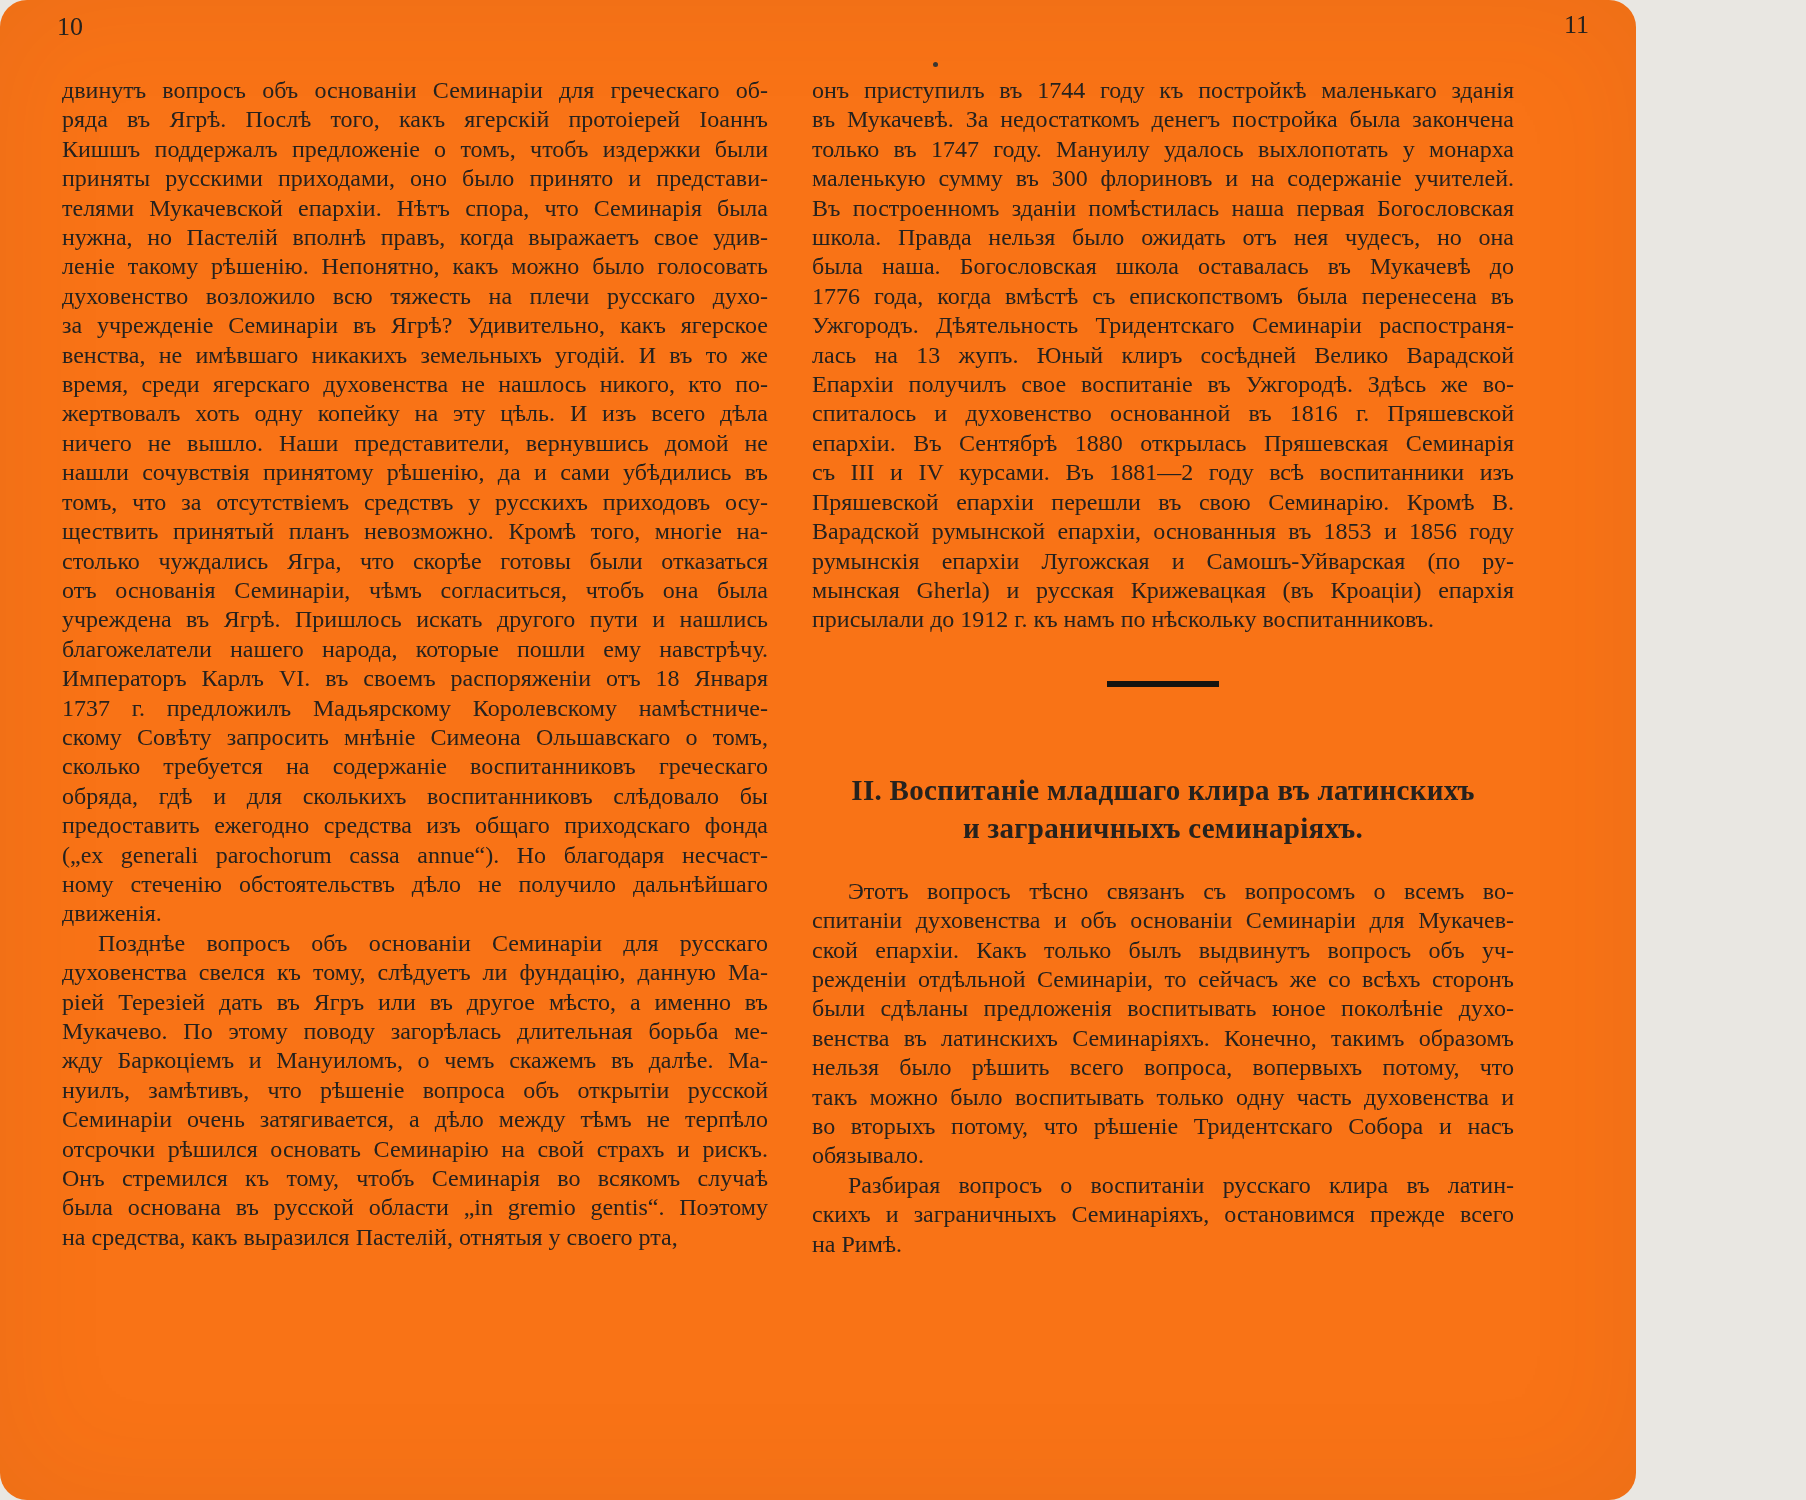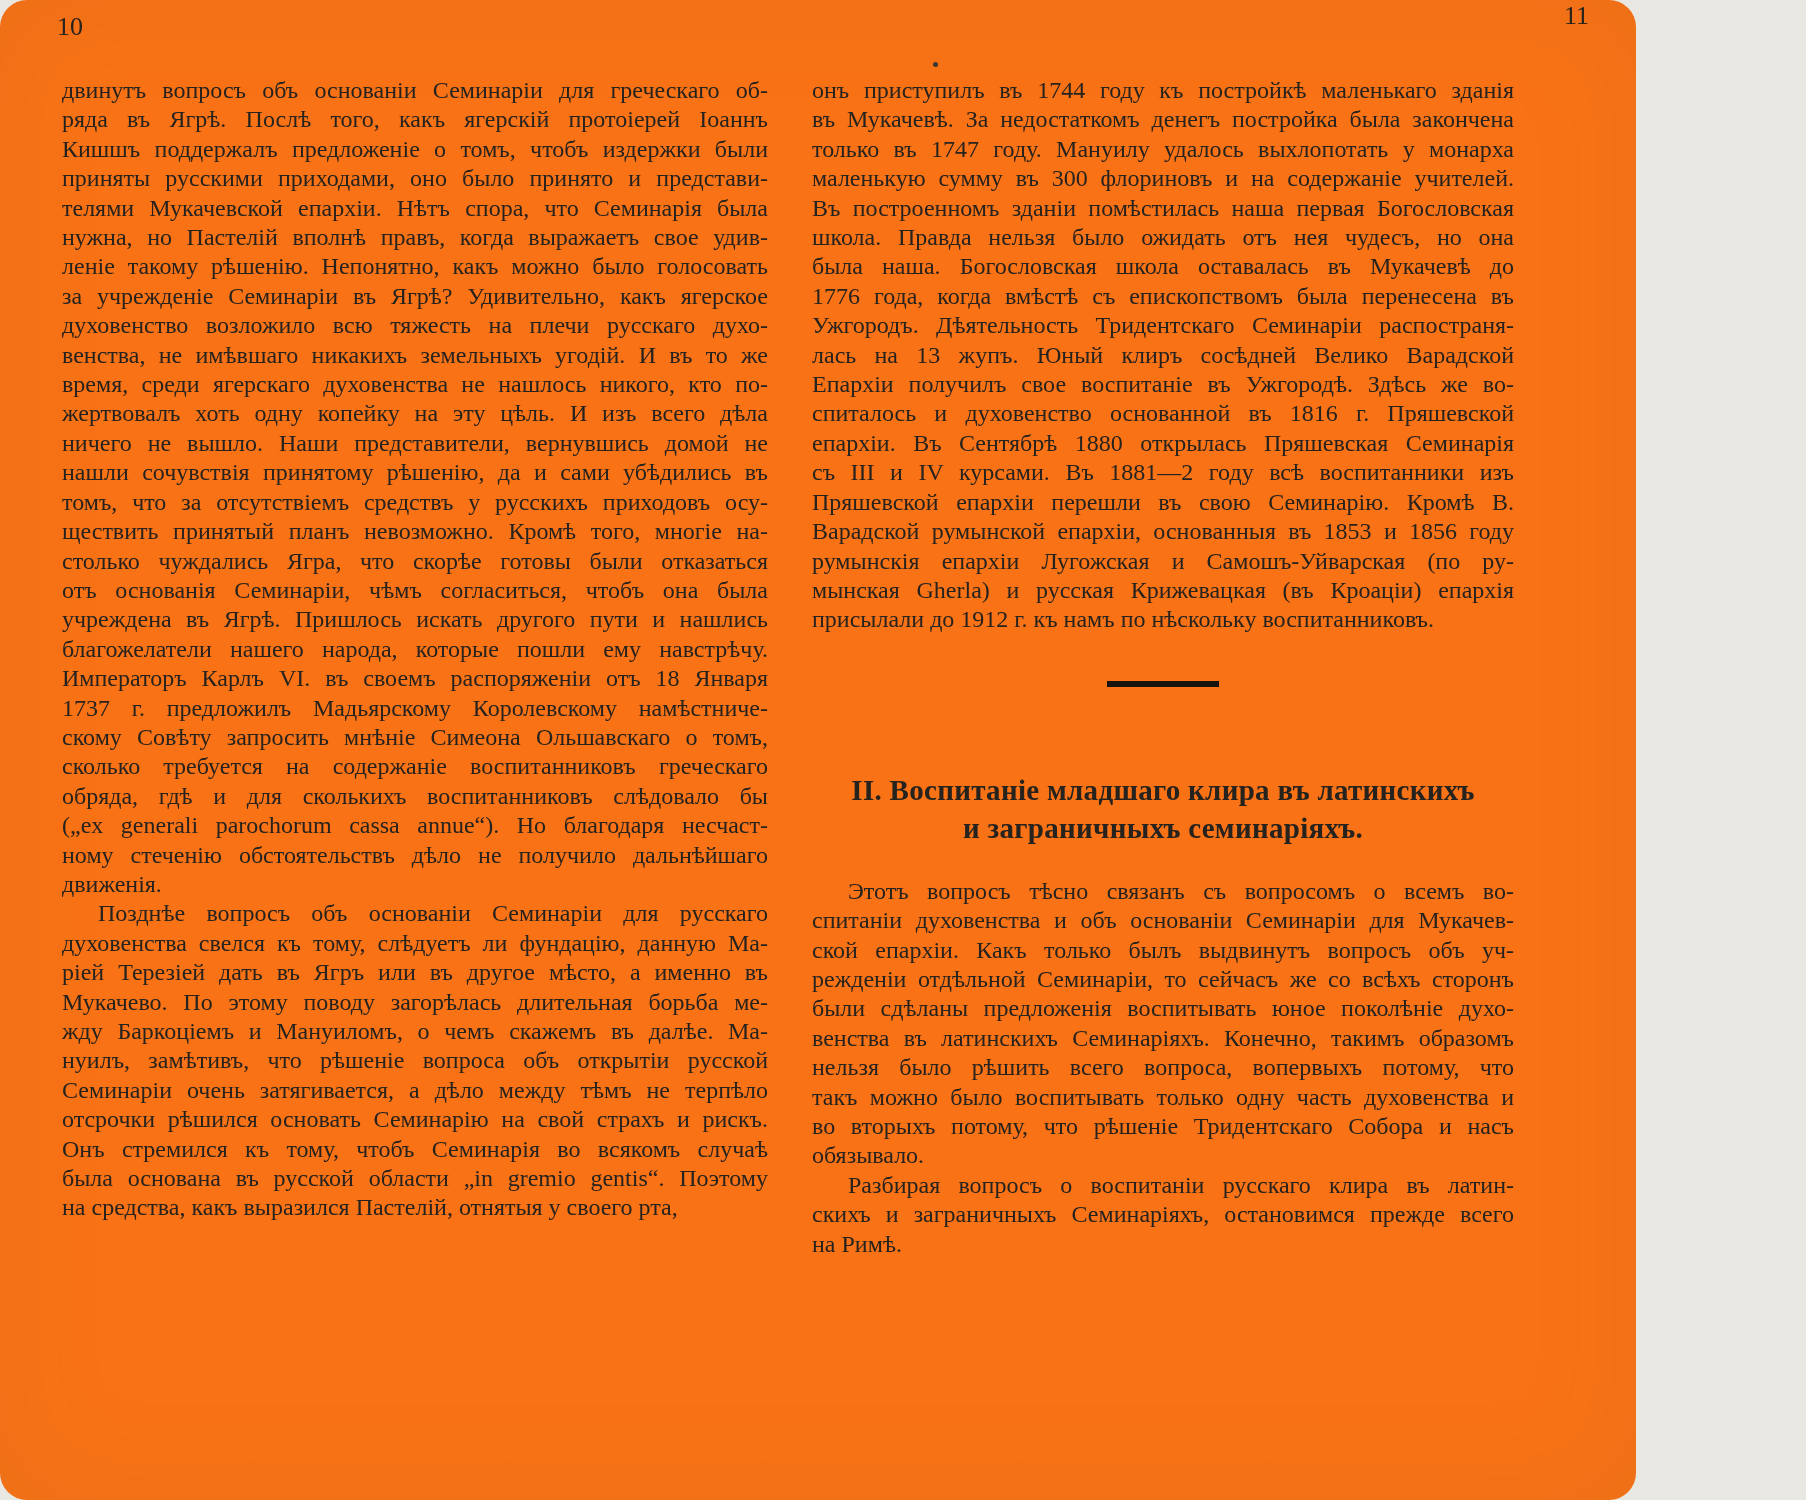--- a/index.html
+++ b/index.html
@@ -6,21 +6,21 @@
   html,body { width:1806px; height:1500px; }
   body { background:#e9e7e2; font-family:"Liberation Serif","DejaVu Serif",serif; }
   .scan {
     position:relative; width:1636px; height:1500px; overflow:hidden;
     background:#f97316; color:#26221e;
     box-shadow: inset 0 0 120px rgba(80,70,55,0.08);
     border-radius: 27px;
   }
   .page-number { position:absolute; font-size:26px; color:#26221e; }
   .pn-left  { left:57px;  top:12px; }
-  .pn-right { right:47px; top:1px;margin-left:24px; }
+  .pn-right { right:47px; top:10px;margin-left:24px; }
   .speck { position:absolute; left:933px; top:62px; width:5px; height:5px; background:#3a3631; border-radius:50%; }
 
   .col { position:absolute; top:76px; font-size:24px; line-height:29.4px; }
   .col-left  { left:62px;  width:706px; }
   .col-right { left:812px; width:702px; }
 
   .line { text-align:justify; text-align-last:justify; }
   .line.last { text-align-last:left; }
   .para.indent .line:first-child { text-indent:36px; }
 
@@ -44,38 +44,39 @@
 
   <div class="col col-left">
     <div class="para">
         <div class="line">двинутъ вопросъ объ основаніи Семинаріи для греческаго об-</div>
         <div class="line">ряда въ Ягрѣ. Послѣ того, какъ ягерскій протоіерей Іоаннъ</div>
         <div class="line">Кишшъ поддержалъ предложеніе о томъ, чтобъ издержки были</div>
         <div class="line">приняты русскими приходами, оно было принято и представи-</div>
         <div class="line">телями Мукачевской епархіи. Нѣтъ спора, что Семинарія была</div>
         <div class="line">нужна, но Пастелій вполнѣ правъ, когда выражаетъ свое удив-</div>
         <div class="line">леніе такому рѣшенію. Непонятно, какъ можно было голосовать</div>
+        <div class="line">духовенство возложило всю тяжесть на плечи русскаго духо-</div>
         <div class="line">за учрежденіе Семинаріи въ Ягрѣ? Удивительно, какъ ягерское</div>
-        <div class="line">духовенство возложило всю тяжесть на плечи русскаго духо-</div>
         <div class="line">венства, не имѣвшаго никакихъ земельныхъ угодій. И въ то же</div>
         <div class="line">время, среди ягерскаго духовенства не нашлось никого, кто по-</div>
         <div class="line">жертвовалъ хоть одну копейку на эту цѣль. И изъ всего дѣла</div>
         <div class="line">ничего не вышло. Наши представители, вернувшись домой не</div>
         <div class="line">нашли сочувствія принятому рѣшенію, да и сами убѣдились въ</div>
         <div class="line">томъ, что за отсутствіемъ средствъ у русскихъ приходовъ осу-</div>
         <div class="line">ществить принятый планъ невозможно. Кромѣ того, многіе на-</div>
         <div class="line">столько чуждались Ягра, что скорѣе готовы были отказаться</div>
         <div class="line">отъ основанія Семинаріи, чѣмъ согласиться, чтобъ она была</div>
         <div class="line">учреждена въ Ягрѣ. Пришлось искать другого пути и нашлись</div>
         <div class="line">благожелатели нашего народа, которые пошли ему навстрѣчу.</div>
         <div class="line">Императоръ Карлъ VI. въ своемъ распоряженіи отъ 18 Января</div>
         <div class="line">1737 г. предложилъ Мадьярскому Королевскому намѣстниче-</div>
         <div class="line">скому Совѣту запросить мнѣніе Симеона Ольшавскаго о томъ,</div>
         <div class="line">сколько требуется на содержаніе воспитанниковъ греческаго</div>
         <div class="line">обряда, гдѣ и для сколькихъ воспитанниковъ слѣдовало бы</div>
+        <div class="line">предоставить ежегодно средства изъ общаго приходскаго фонда</div>
         <div class="line">(„ex generali parochorum cassa annue“). Но благодаря несчаст-</div>
         <div class="line">ному стеченію обстоятельствъ дѣло не получило дальнѣйшаго</div>
         <div class="line last">движенія.</div>
       </div>
     <div class="para indent">
         <div class="line">Позднѣе вопросъ объ основаніи Семинаріи для русскаго</div>
         <div class="line">духовенства свелся къ тому, слѣдуетъ ли фундацію, данную Ма-</div>
         <div class="line">ріей Терезіей дать въ Ягръ или въ другое мѣсто, а именно въ</div>
         <div class="line">Мукачево. По этому поводу загорѣлась длительная борьба ме-</div>
         <div class="line">жду Баркоціемъ и Мануиломъ, о чемъ скажемъ въ далѣе. Ма-</div>

